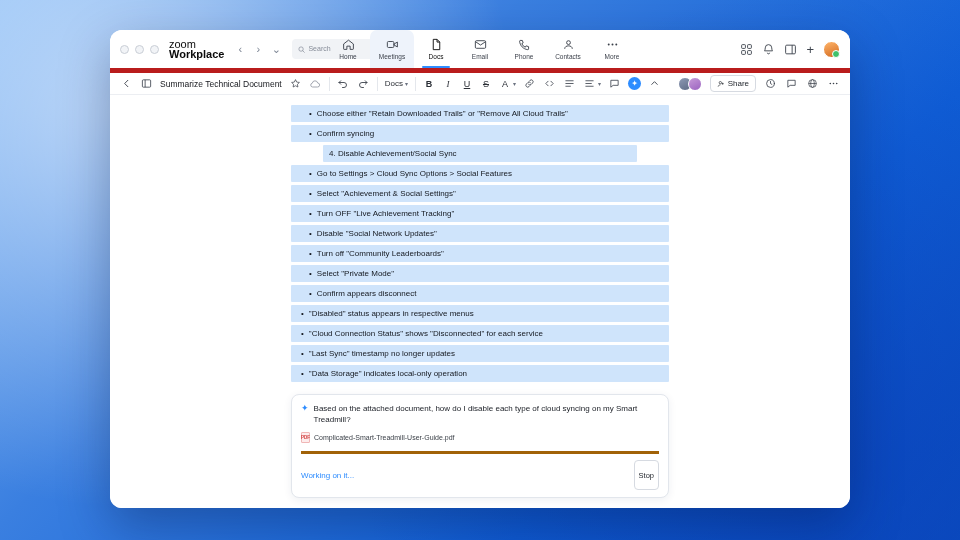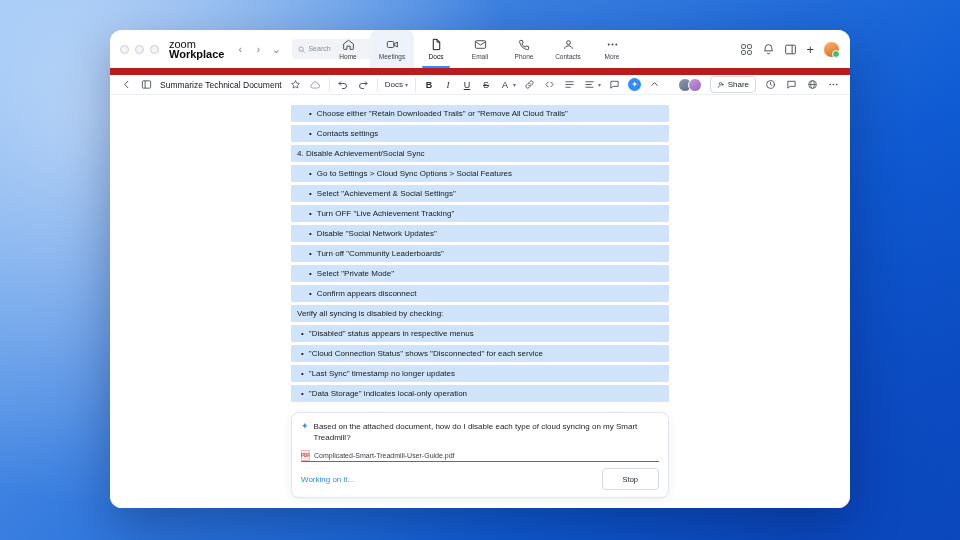--- a/index.html
+++ b/index.html
@@ -93,21 +93,21 @@
   .avatar::after {
     content:""; position:absolute; right:-1px; bottom:-1px;
     width:6px; height:6px; border-radius:50%;
     background:#3ec16a; border:1px solid #fff;
   }
   .plusbtn { font-size: 13px; color:#3c424c; line-height: 13px; }
 
   
   .doctoolbar {
     height: 27px; flex: 0 0 27px;
-    border-top: 7px solid #b91c1c;
+    border-top: 5px solid #b91c1c;
     border-bottom: 1px solid #eceef2;
     display: flex; align-items: center;
     padding: 0 10px; gap: 7px;
     background: #fff;
     font-size: 8px; color: #2b2f36;
   }
   .tbicon { width: 13px; height: 13px; display:flex; align-items:center; justify-content:center; color:#3c424c; cursor:pointer; }
   .doctitle { font-size: 8.5px; color: #16181d; font-weight: 400; }
   .sep { width: 1px; height: 14px; background: #e4e7ec; }
   .fmt { font-size: 9px; color:#2b2f36; display:flex; align-items:center; justify-content:center; width: 12px; height: 14px; cursor:pointer;}
@@ -147,21 +147,21 @@
 
   .line {
     background: #cfe4fb;
     margin: 0 auto 3px auto;
     height: 17px;
     display: flex; align-items: center;
     font-size: 8px; color: #14181f;
     border-radius: 1px;
   }
   .line.l1 { width: 378px; padding-left: 18px; }
-  .line.head { width: 378px; padding-left: 6px; }
+  .line.head { width: 314px; padding-left: 6px; }
   .line.full { width: 378px; padding-left: 6px; }
   .line.b2 { width: 378px; padding-left: 10px; }
 
   .bullet { margin-right: 5px; font-size: 8px; line-height: 8px; color:#14181f; }
 
   
   .aipanel {
     position: absolute;
     left: 50%; transform: translateX(-50%);
     bottom: 10px;
@@ -179,29 +179,30 @@
     display:flex; align-items:center; gap:4px;
     font-size: 7px; color:#3b4048;
   }
   .pdficon {
     width: 9px; height: 11px; border-radius: 1px;
     background:#fdecec; border:1px solid #f0b6b6;
     color:#d03b3b; font-size:4.5px; font-weight:700;
     display:flex; align-items:center; justify-content:center;
   }
   .airow {
-    border-top: 1px solid #a16207;
+    margin-top: 8px;
+    border-top: 3px solid #a16207;
     padding-top: 6px;
     display:flex; align-items:center;
   }
   .working { font-size: 8px; color:#2d8cff; }
   .stopbtn {
     margin-left:auto;
     border: 1px solid #d6dae1; border-radius: 4px;
-    height: 22px; padding: 0 20px;
+    height: 30px; padding: 0 4px;
     font-size: 7.5px; color:#23272e;
     display:flex; align-items:center; cursor:pointer;
   }
   svg { display:block; }
 </style>
 </head>
 <body>
 
 <div class="bg-glow"></div>
 
@@ -468,21 +469,21 @@
 
   <div class="docbody">
     <div class="page">
 
       <div class="line l1">
         <span class="bullet">•</span>
         <span>Choose either "Retain Downloaded Trails" or "Remove All Cloud Trails"</span>
       </div>
       <div class="line l1">
         <span class="bullet">•</span>
-        <span>Contacts settings</span>
+        <span>Confirm syncing</span>
       </div>
       <div class="line head">
         <span>4. Disable Achievement/Social Sync</span>
       </div>
       <div class="line l1">
         <span class="bullet">•</span>
         <span>Go to Settings &gt; Cloud Sync Options &gt; Social Features</span>
       </div>
       <div class="line l1">
         <span class="bullet">•</span>
@@ -500,23 +501,20 @@
         <span class="bullet">•</span>
         <span>Turn off "Community Leaderboards"</span>
       </div>
       <div class="line l1">
         <span class="bullet">•</span>
         <span>Select "Private Mode"</span>
       </div>
       <div class="line l1">
         <span class="bullet">•</span>
         <span>Confirm appears disconnect</span>
-      </div>
-      <div class="line full">
-        <span>Verify all syncing is disabled by checking:</span>
       </div>
       <div class="line b2">
         <span class="bullet">•</span>
         <span>"Disabled" status appears in respective menus</span>
       </div>
       <div class="line b2">
         <span class="bullet">•</span>
         <span>"Cloud Connection Status" shows "Disconnected" for each service</span>
       </div>
       <div class="line b2">

